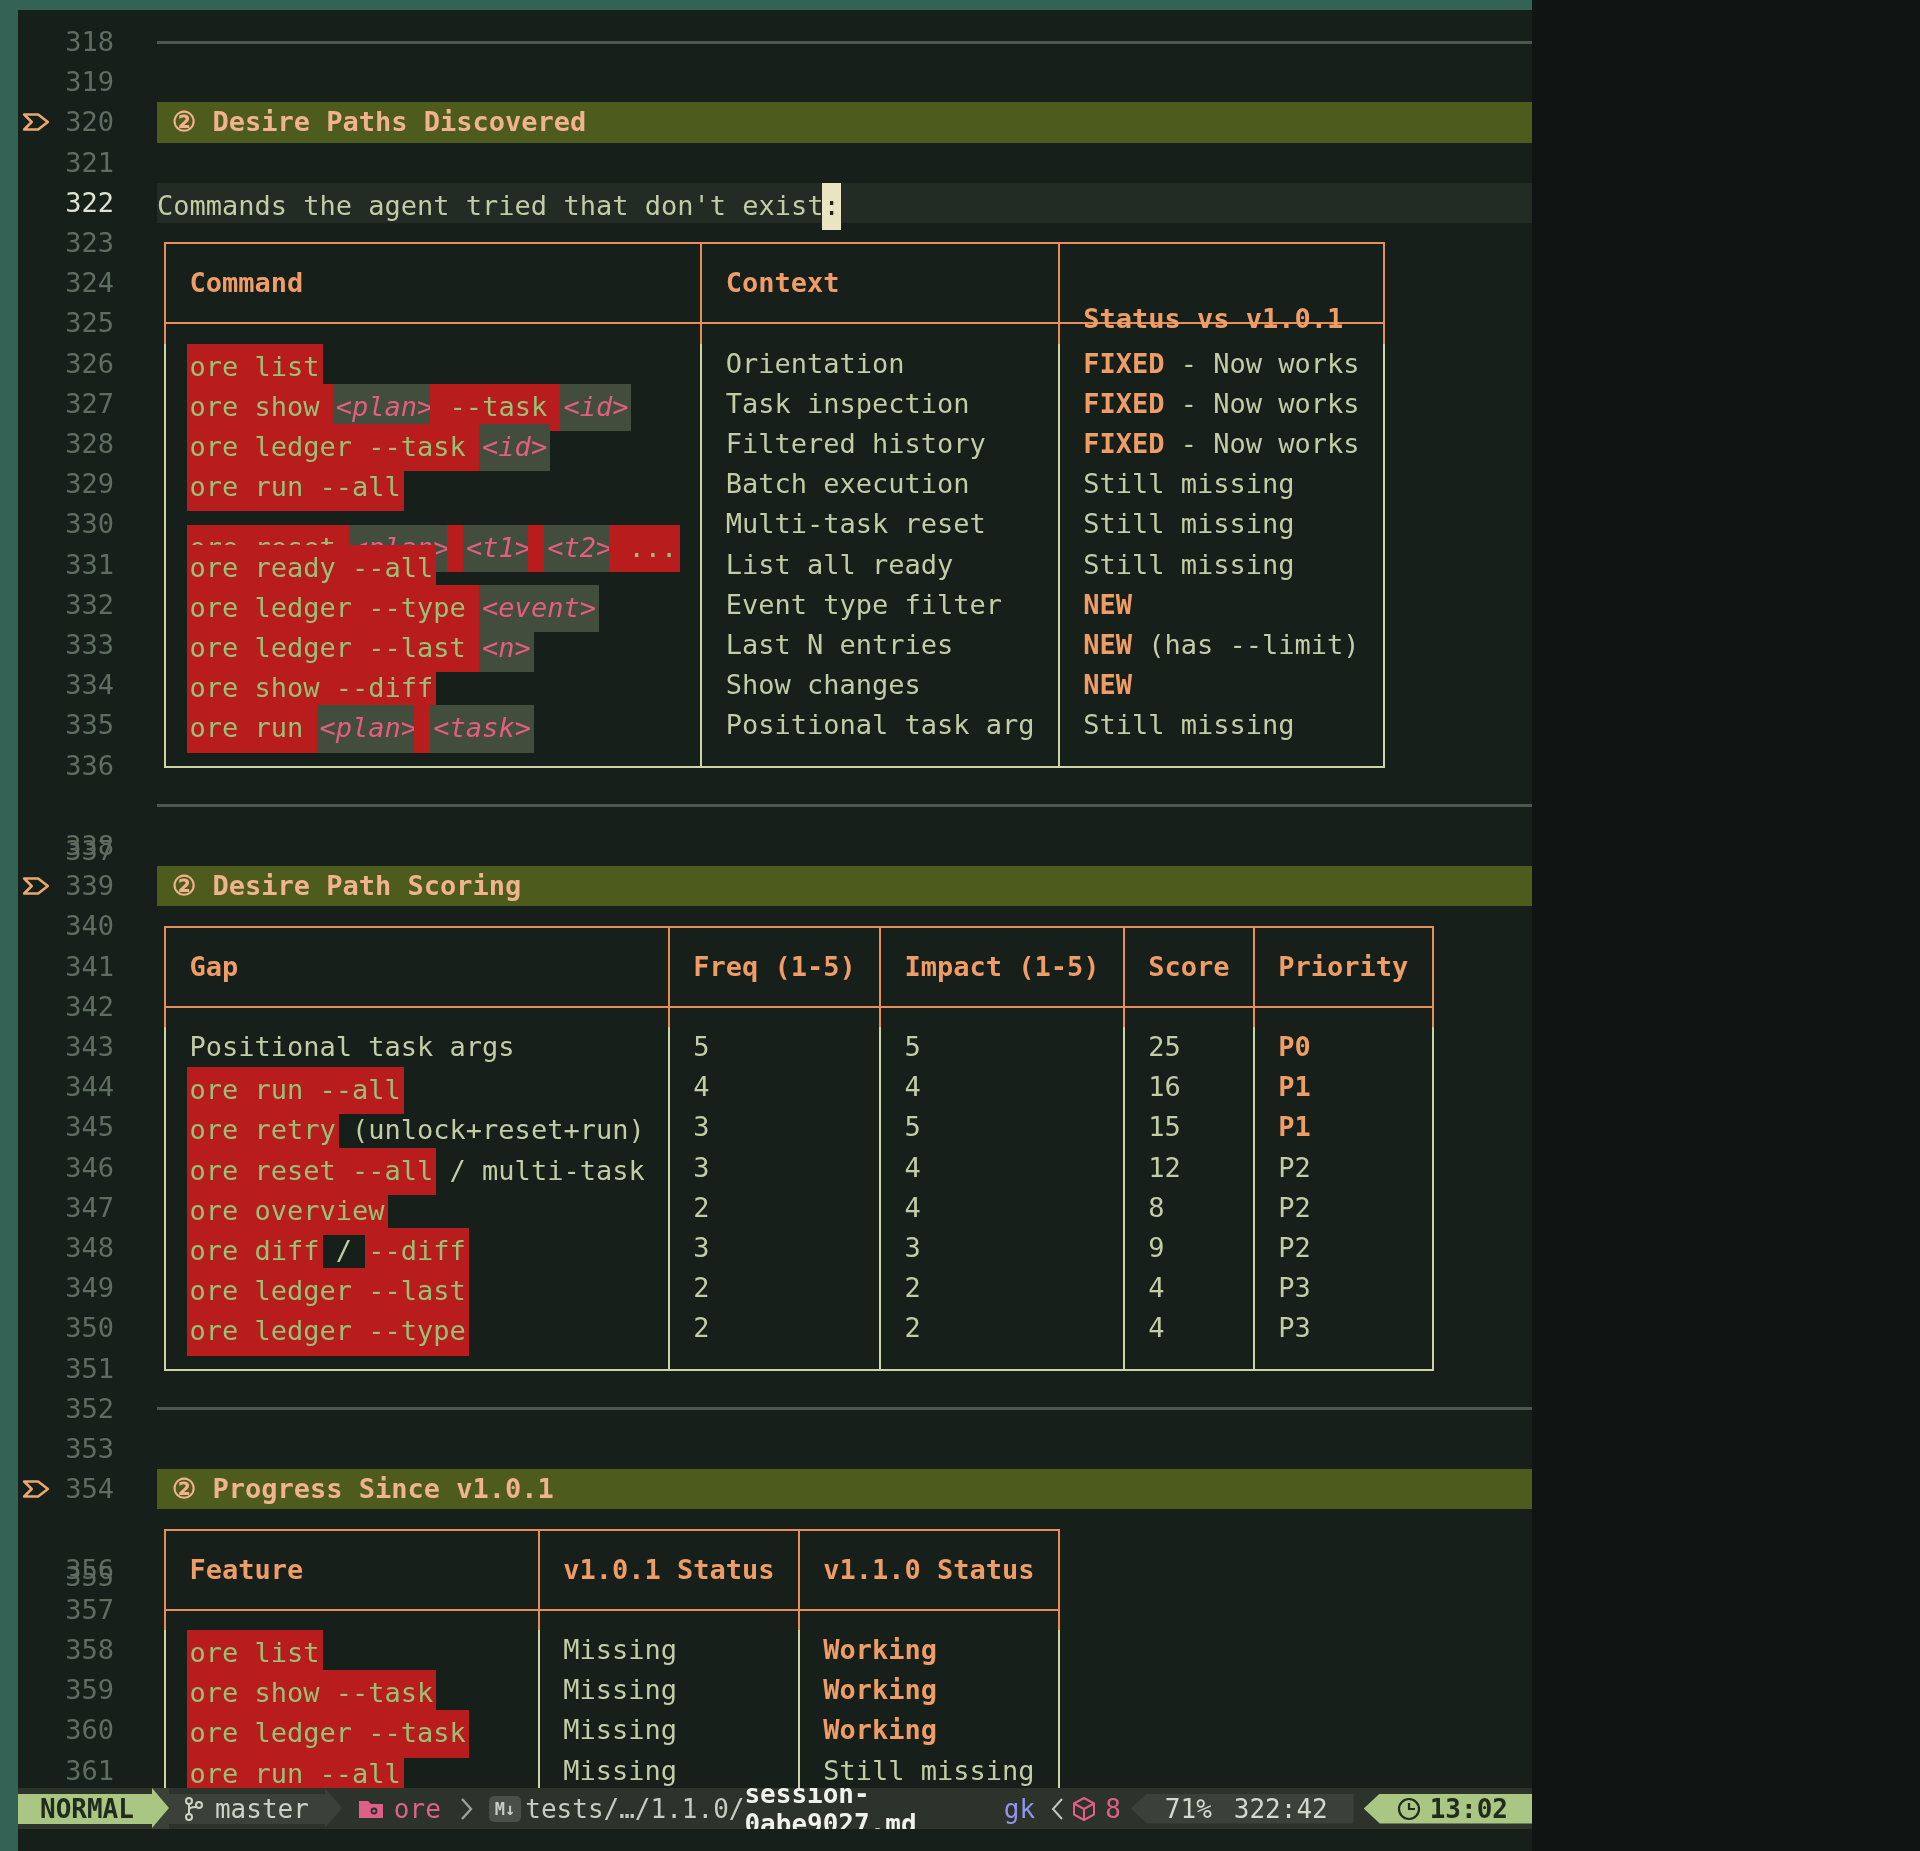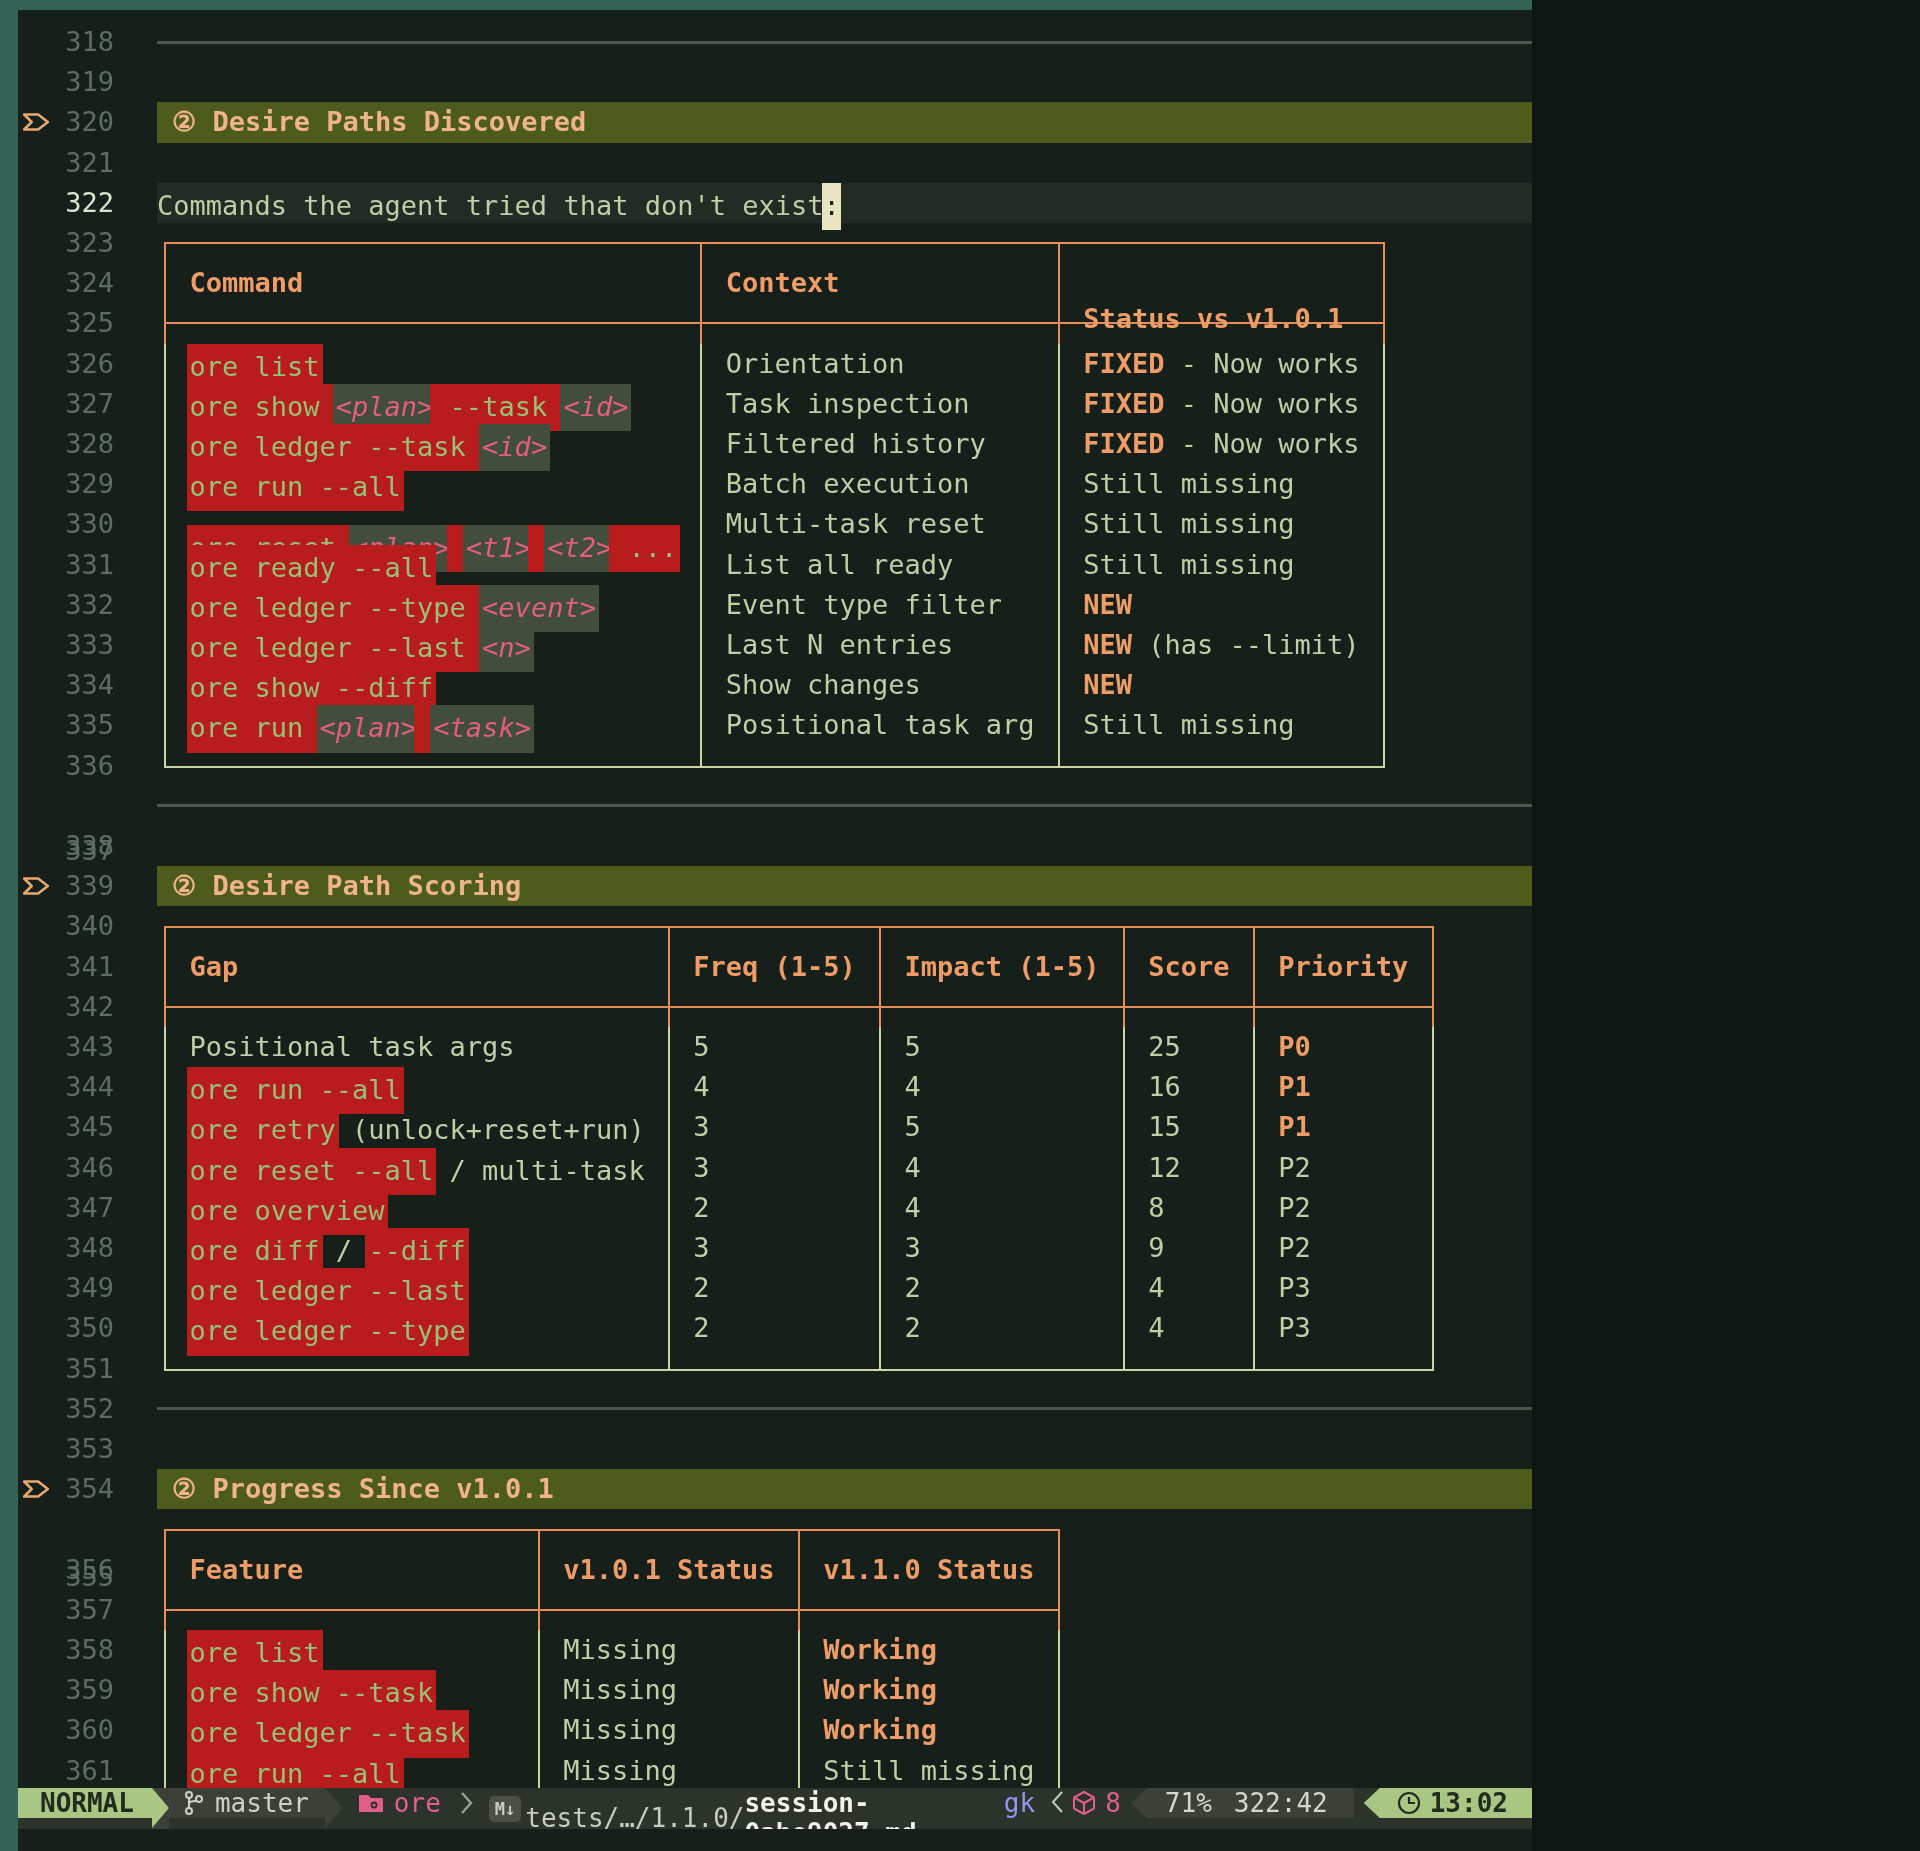--- a/index.html
+++ b/index.html
@@ -20,21 +20,21 @@
   .linenr{position:absolute;left:22px;width:92px;text-align:right;font-size:27px;line-height:40.2px;color:#5f6d61;}
   .linenr.cur{color:#dde3cf;}
   .hr{position:absolute;height:3px;background:#4d5750;}
   .h2bar{position:absolute;background:#4d5c1d;height:40.2px;}
   .h2text{color:#f0b38c;font-weight:bold;}
   .cursorline{position:absolute;background:#222b24;height:40.2px;}
   .tb{position:absolute;}
 
   
   .statusbar{position:absolute;left:18px;right:0;top:1788px;height:41px;background:#2b332b;
-             display:flex;align-items:flex-start;font-size:26px;overflow:hidden;}
+             display:flex;align-items:center;font-size:26px;overflow:hidden;}
   .statusbar .txt{display:flex;align-items:center;}
   .seg-mode{background:#a9c783;color:#222c1e;font-weight:bold;padding:0 18px 0 22px;display:flex;align-items:center;}
   .arrowbox{width:17px;height:41px;}
   .tri{width:0;height:0;border-top:20.5px solid transparent;border-bottom:20.5px solid transparent;border-left:17px solid #a9c783;}
   .seg-git{background:#3b4138;display:flex;align-items:center;padding:0 16px 0 14px;color:#ccd2c4;gap:10px;}
   .tri2{border-left-color:#3b4138;}
   .crumb{display:flex;align-items:center;gap:10px;padding-left:16px;color:#e0618b;}
   .mdbadge{background:#4a5047;color:#c9cfc2;border-radius:5px;font-size:17px;font-weight:bold;
            padding:2px 6px;margin:0 4px 0 14px;display:flex;align-items:center;height:26px;align-self:center;}
   .pathtxt{color:#c6ccbf;}

